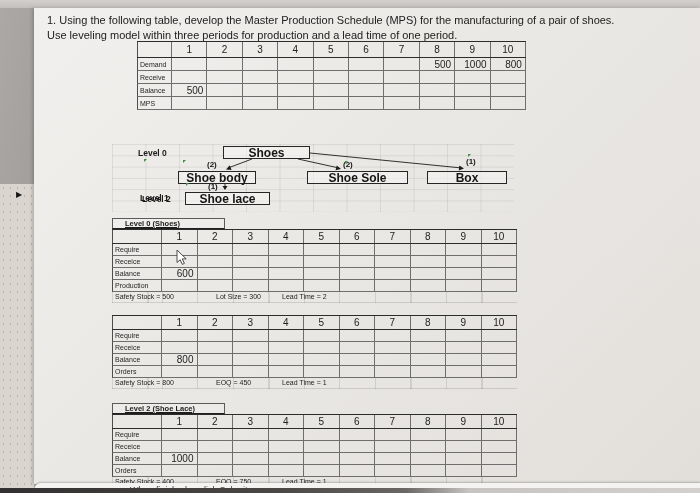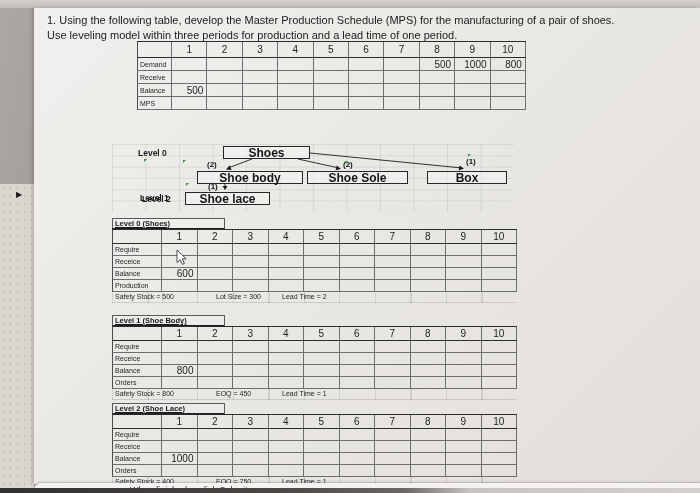--- a/index.html
+++ b/index.html
@@ -13,21 +13,21 @@
     background:linear-gradient(135deg,#f1f0ee 0%,#eae8e5 45%,#e2dfdb 100%);
     box-shadow:-2px 0 3px rgba(0,0,0,.18);}
   .qtext{position:absolute;width:578px;font-size:11px;line-height:14.5px;color:#212121;margin:4px;}
   #q1{left:43px;top:9px;}
   #q2{left:43px;top:112px;}
 
   
   .wtable{position:absolute;}
   .t-titlerow{display:flex;}
   .t-title{box-sizing:border-box;width:113px;height:11px;line-height:9px;border:1px solid #5a5a5a;border-bottom:1.3px solid #1f1f1f;
-    font-size:7.5px;font-weight:bold;text-decoration:underline;color:#1b1b1b;padding:0 2px;background:rgba(255,255,255,.15);}
+    font-size:7.5px;font-weight:bold;text-decoration:underline;color:#1b1b1b;padding:0 12px;background:rgba(255,255,255,.15);}
   .t-row{display:flex;height:var(--rh);}
   .t-hdr{height:var(--hh);border-top:1.4px solid #2c2c2c;border-bottom:1.4px solid #2c2c2c;}
   .t-lab{box-sizing:border-box;width:var(--labw);border-left:1px solid #4d4d4d;border-right:1px solid #6e6e6e;border-bottom:1px solid #6e6e6e;
     font-size:7px;color:#252525;display:flex;align-items:center;padding:0 2px;overflow:hidden;white-space:nowrap;}
   .t-cell{box-sizing:border-box;width:var(--colw);border-right:1px solid #6e6e6e;border-bottom:1px solid #6e6e6e;
     font-size:10px;color:#1d1d1d;display:flex;align-items:center;justify-content:flex-end;padding-right:3px;}
   .t-hdr .t-cell,.t-hdr .t-lab{border-bottom:none;}
   .t-colhead{justify-content:center;padding-right:0;font-size:10px;color:#222;}
   .t-foot{position:relative;height:10px;font-size:7px;color:#242424;
     background:repeating-linear-gradient(90deg,rgba(0,0,0,.10) 0 1px,transparent 1px 35.5px);background-position:50px 0;
@@ -154,21 +154,21 @@
         <polygon points="352,24.5 346.8,26.5 347.3,21.5"></polygon>
         <polygon points="113,46 110.5,42 115.5,42"></polygon>
       </g>
     </svg>
 
     <div class="bom-label" style="left:26px;top:4px;">Level 0</div>
     <div class="bom-label" style="left:28px;top:28px;margin-top:21px;">Level 1</div>
     <div class="bom-label" style="left:30px;top:50px;">Level 2</div>
 
     <div class="bom-box" style="left:111px;top:2px;width:87px;">Shoes</div>
-    <div class="bom-box" style="left:85px;top:27px;width:106px;">Shoe body</div>
+    <div class="bom-box" style="left:66px;top:27px;width:78px;">Shoe body</div>
     <div class="bom-box" style="left:195px;top:27px;width:101px;">Shoe Sole</div>
     <div class="bom-box" style="left:315px;top:27px;width:80px;">Box</div>
     <div class="bom-box" style="left:73px;top:48px;width:85px;">Shoe lace</div>
 
     <div class="bom-qty" style="left:95px;top:16px;">(2)</div>
     <div class="bom-qty" style="left:231px;top:16px;">(2)</div>
     <div class="bom-qty" style="left:354px;top:13px;">(1)</div>
     <div class="bom-qty" style="left:96px;top:38px;">(1)</div>
 
     <div class="gtri" style="left:32px;top:15px;"></div>
@@ -247,23 +247,20 @@
         <div class="t-cell t-val"></div>
         <div class="t-cell t-val"></div>
       </div>
       <div class="t-foot">
         <div class="t-fn t-fn0">Safety Stock = 500</div>
         <div class="t-fn t-fn1">Lot Size = 300</div>
         <div class="t-fn t-fn2">Lead Time = 2</div>
       </div>
     </div>
   <div class="wtable lvltable" id="lt1">
-      <div class="t-titlerow">
-        <div class="t-title">Level 1 (Shoe Body)</div>
-      </div>
       <div class="t-row t-hdr">
         <div class="t-lab"></div>
         <div class="t-cell t-colhead">1</div>
         <div class="t-cell t-colhead">2</div>
         <div class="t-cell t-colhead">3</div>
         <div class="t-cell t-colhead">4</div>
         <div class="t-cell t-colhead">5</div>
         <div class="t-cell t-colhead">6</div>
         <div class="t-cell t-colhead">7</div>
         <div class="t-cell t-colhead">8</div>

